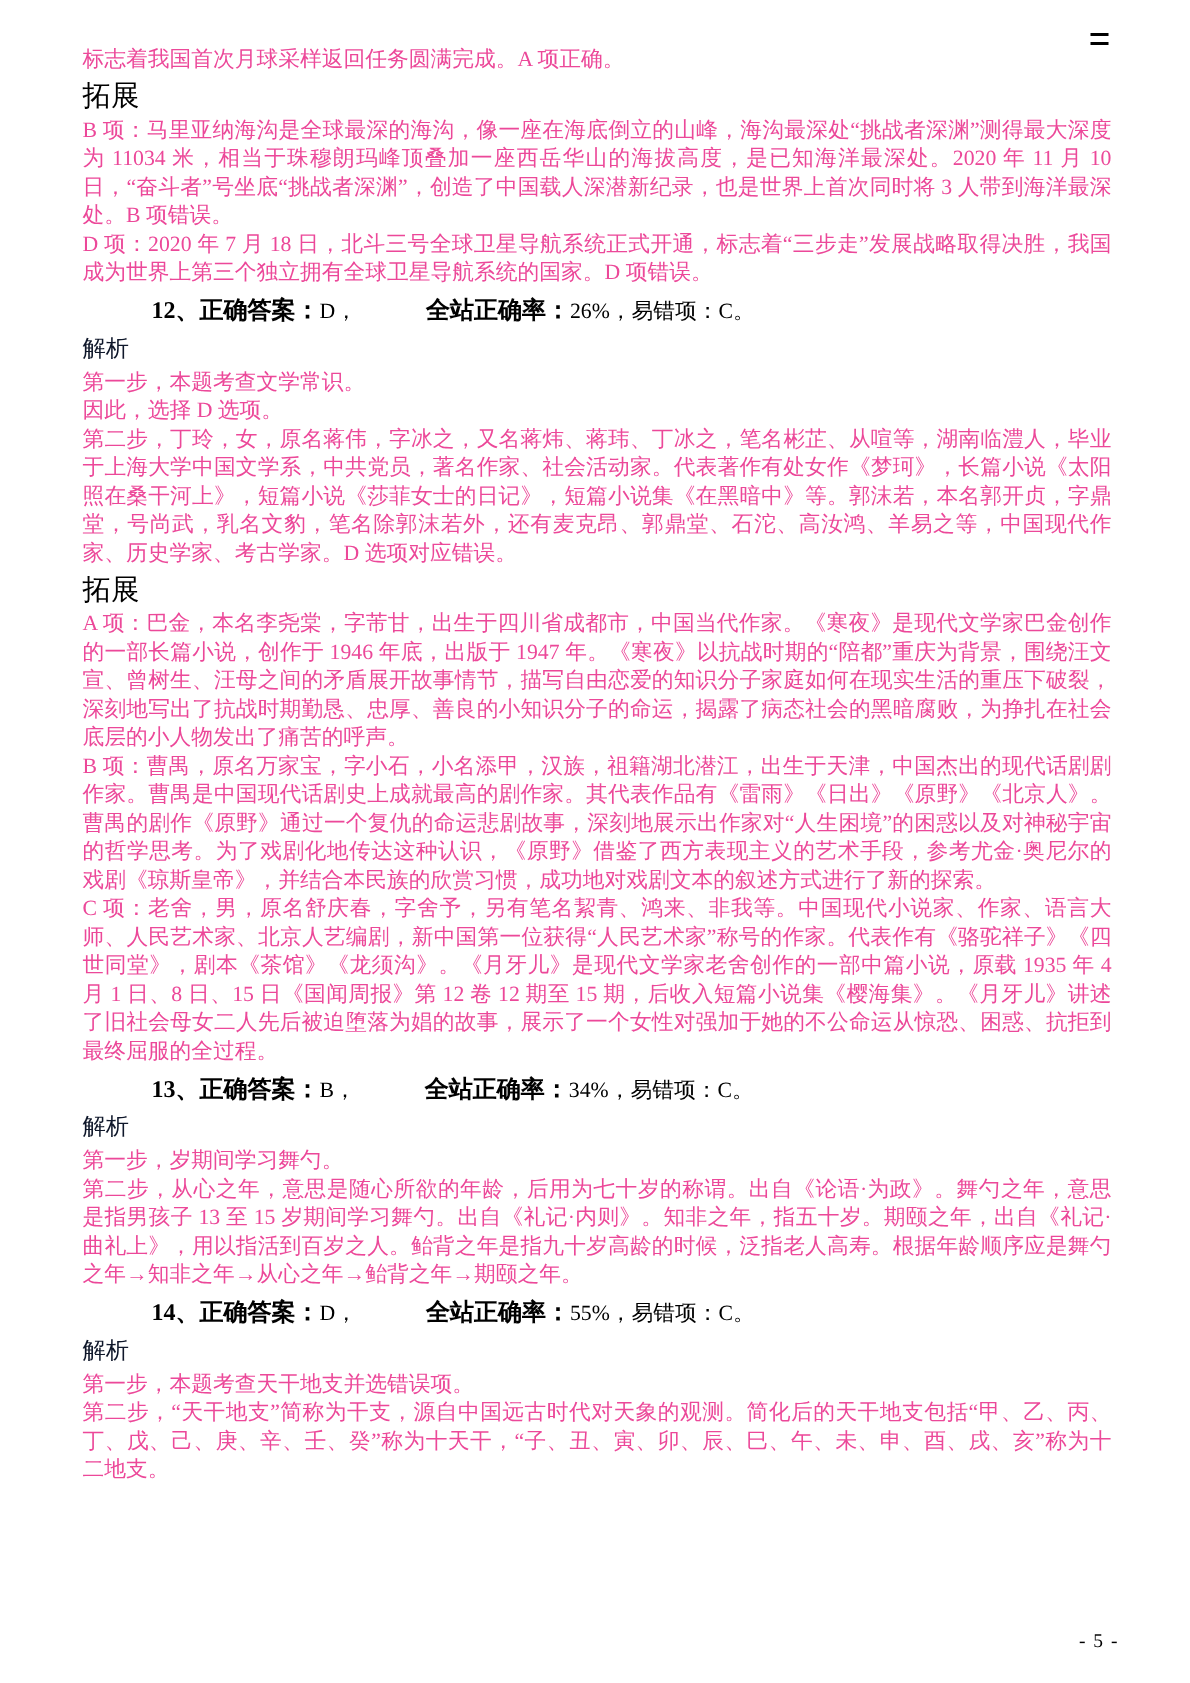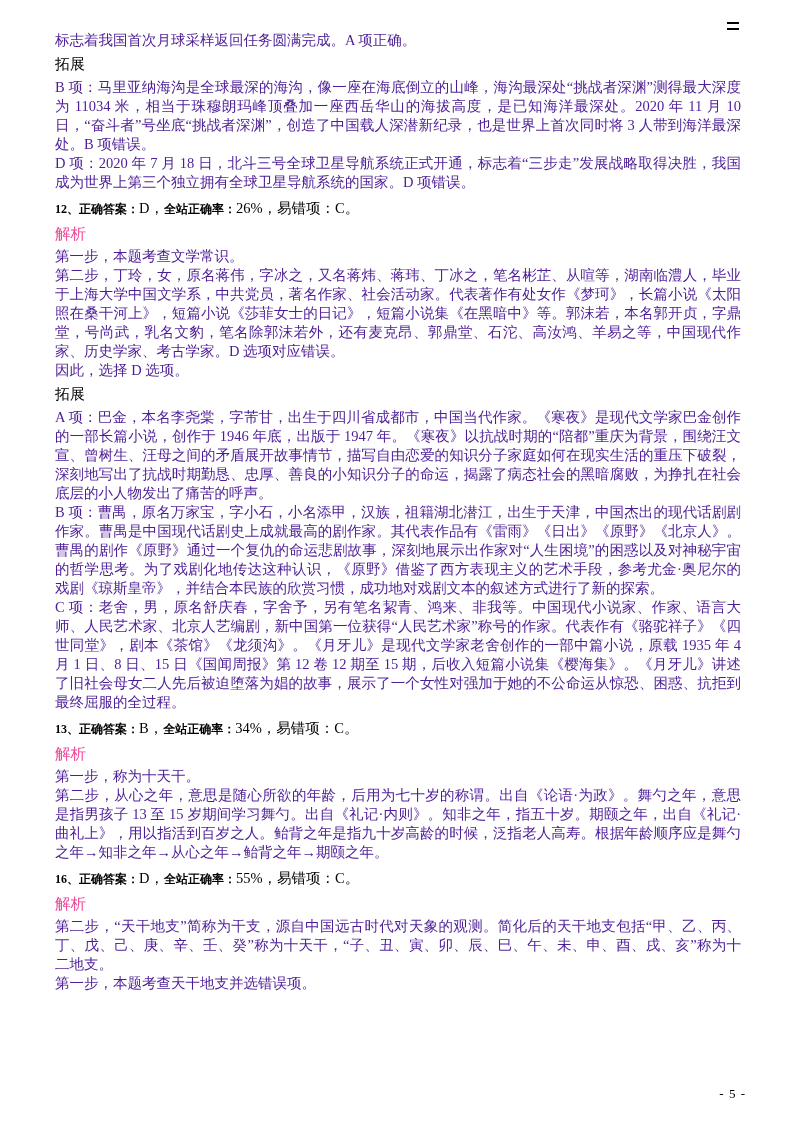--- a/index.html
+++ b/index.html
@@ -13,42 +13,43 @@
     position: relative;
     width: 793px;
     height: 1122px;
     background: #ffffff;
     padding: 31px 52px 0 55px;
   }
   .para {
     font-size: 14.5px;
     line-height: 19px;
     text-align: justify;
-    color: #4c1d95;
+    color: #ec4899;
   }
   .heading-ext {
-    font-size: 15px;
+    font-size: 19px;
     line-height: 19px;
     margin: 5px 0 4px 0;
     color: #000000;
   }
   .analysis-heading {
     font-size: 15.5px;
     line-height: 19px;
     margin: 4px 0 4px 0;
-    color: #ec4899;
+    color: #0f172a;
   }
   .answer-line {
     font-size: 14.5px;
     line-height: 20px;
     margin: 6px 0 5px 0;
   }
   .answer-line .lbl {
     font-weight: 700;
-    font-size: 12px;
+    font-size: 16px;
+    margin-left: 46px;
   }
   .answer-line .val {
     font-weight: 400;
     font-size: 14.5px;
   }
   .equals-mark {
     position: absolute;
     top: 22px;
     right: 54px;
     width: 12px;
@@ -74,33 +75,33 @@
 
   <p class="para">标志着我国首次月球采样返回任务圆满完成。A 项正确。</p>
 
   <p class="heading-ext">拓展</p>
   <p class="para">B 项：马里亚纳海沟是全球最深的海沟，像一座在海底倒立的山峰，海沟最深处“挑战者深渊”测得最大深度为 11034 米，相当于珠穆朗玛峰顶叠加一座西岳华山的海拔高度，是已知海洋最深处。2020 年 11 月 10 日，“奋斗者”号坐底“挑战者深渊”，创造了中国载人深潜新纪录，也是世界上首次同时将 3 人带到海洋最深处。B 项错误。</p>
   <p class="para">D 项：2020 年 7 月 18 日，北斗三号全球卫星导航系统正式开通，标志着“三步走”发展战略取得决胜，我国成为世界上第三个独立拥有全球卫星导航系统的国家。D 项错误。</p>
 
   <p class="answer-line"><span class="lbl">12、正确答案：</span><span class="val">D，</span><span class="lbl">全站正确率：</span><span class="val">26%，易错项：C。</span></p>
   <p class="analysis-heading">解析</p>
   <p class="para">第一步，本题考查文学常识。</p>
+  <p class="para">因此，选择 D 选项。</p>
   <p class="para">第二步，丁玲，女，原名蒋伟，字冰之，又名蒋炜、蒋玮、丁冰之，笔名彬芷、从喧等，湖南临澧人，毕业于上海大学中国文学系，中共党员，著名作家、社会活动家。代表著作有处女作《梦珂》，长篇小说《太阳照在桑干河上》，短篇小说《莎菲女士的日记》，短篇小说集《在黑暗中》等。郭沫若，本名郭开贞，字鼎堂，号尚武，乳名文豹，笔名除郭沫若外，还有麦克昂、郭鼎堂、石沱、高汝鸿、羊易之等，中国现代作家、历史学家、考古学家。D 选项对应错误。</p>
-  <p class="para">因此，选择 D 选项。</p>
 
   <p class="heading-ext">拓展</p>
   <p class="para">A 项：巴金，本名李尧棠，字芾甘，出生于四川省成都市，中国当代作家。《寒夜》是现代文学家巴金创作的一部长篇小说，创作于 1946 年底，出版于 1947 年。《寒夜》以抗战时期的“陪都”重庆为背景，围绕汪文宣、曾树生、汪母之间的矛盾展开故事情节，描写自由恋爱的知识分子家庭如何在现实生活的重压下破裂，深刻地写出了抗战时期勤恳、忠厚、善良的小知识分子的命运，揭露了病态社会的黑暗腐败，为挣扎在社会底层的小人物发出了痛苦的呼声。</p>
   <p class="para">B 项：曹禺，原名万家宝，字小石，小名添甲，汉族，祖籍湖北潜江，出生于天津，中国杰出的现代话剧剧作家。曹禺是中国现代话剧史上成就最高的剧作家。其代表作品有《雷雨》《日出》《原野》《北京人》。曹禺的剧作《原野》通过一个复仇的命运悲剧故事，深刻地展示出作家对“人生困境”的困惑以及对神秘宇宙的哲学思考。为了戏剧化地传达这种认识，《原野》借鉴了西方表现主义的艺术手段，参考尤金·奥尼尔的戏剧《琼斯皇帝》，并结合本民族的欣赏习惯，成功地对戏剧文本的叙述方式进行了新的探索。</p>
   <p class="para">C 项：老舍，男，原名舒庆春，字舍予，另有笔名絜青、鸿来、非我等。中国现代小说家、作家、语言大师、人民艺术家、北京人艺编剧，新中国第一位获得“人民艺术家”称号的作家。代表作有《骆驼祥子》《四世同堂》，剧本《茶馆》《龙须沟》。《月牙儿》是现代文学家老舍创作的一部中篇小说，原载 1935 年 4 月 1 日、8 日、15 日《国闻周报》第 12 卷 12 期至 15 期，后收入短篇小说集《樱海集》。《月牙儿》讲述了旧社会母女二人先后被迫堕落为娼的故事，展示了一个女性对强加于她的不公命运从惊恐、困惑、抗拒到最终屈服的全过程。</p>
 
   <p class="answer-line"><span class="lbl">13、正确答案：</span><span class="val">B，</span><span class="lbl">全站正确率：</span><span class="val">34%，易错项：C。</span></p>
   <p class="analysis-heading">解析</p>
-  <p class="para">第一步，称为十天干。</p>
+  <p class="para">第一步，岁期间学习舞勺。</p>
   <p class="para">第二步，从心之年，意思是随心所欲的年龄，后用为七十岁的称谓。出自《论语·为政》。舞勺之年，意思是指男孩子 13 至 15 岁期间学习舞勺。出自《礼记·内则》。知非之年，指五十岁。期颐之年，出自《礼记·曲礼上》，用以指活到百岁之人。鲐背之年是指九十岁高龄的时候，泛指老人高寿。根据年龄顺序应是舞勺之年→知非之年→从心之年→鲐背之年→期颐之年。</p>
 
-  <p class="answer-line"><span class="lbl">16、正确答案：</span><span class="val">D，</span><span class="lbl">全站正确率：</span><span class="val">55%，易错项：C。</span></p>
+  <p class="answer-line"><span class="lbl">14、正确答案：</span><span class="val">D，</span><span class="lbl">全站正确率：</span><span class="val">55%，易错项：C。</span></p>
   <p class="analysis-heading">解析</p>
+  <p class="para">第一步，本题考查天干地支并选错误项。</p>
   <p class="para">第二步，“天干地支”简称为干支，源自中国远古时代对天象的观测。简化后的天干地支包括“甲、乙、丙、丁、戊、己、庚、辛、壬、癸”称为十天干，“子、丑、寅、卯、辰、巳、午、未、申、酉、戌、亥”称为十二地支。</p>
-  <p class="para">第一步，本题考查天干地支并选错误项。</p>
 
   <div class="footer-pagenum">- 5 -</div>
 
 </div>
 
 </body></html>

